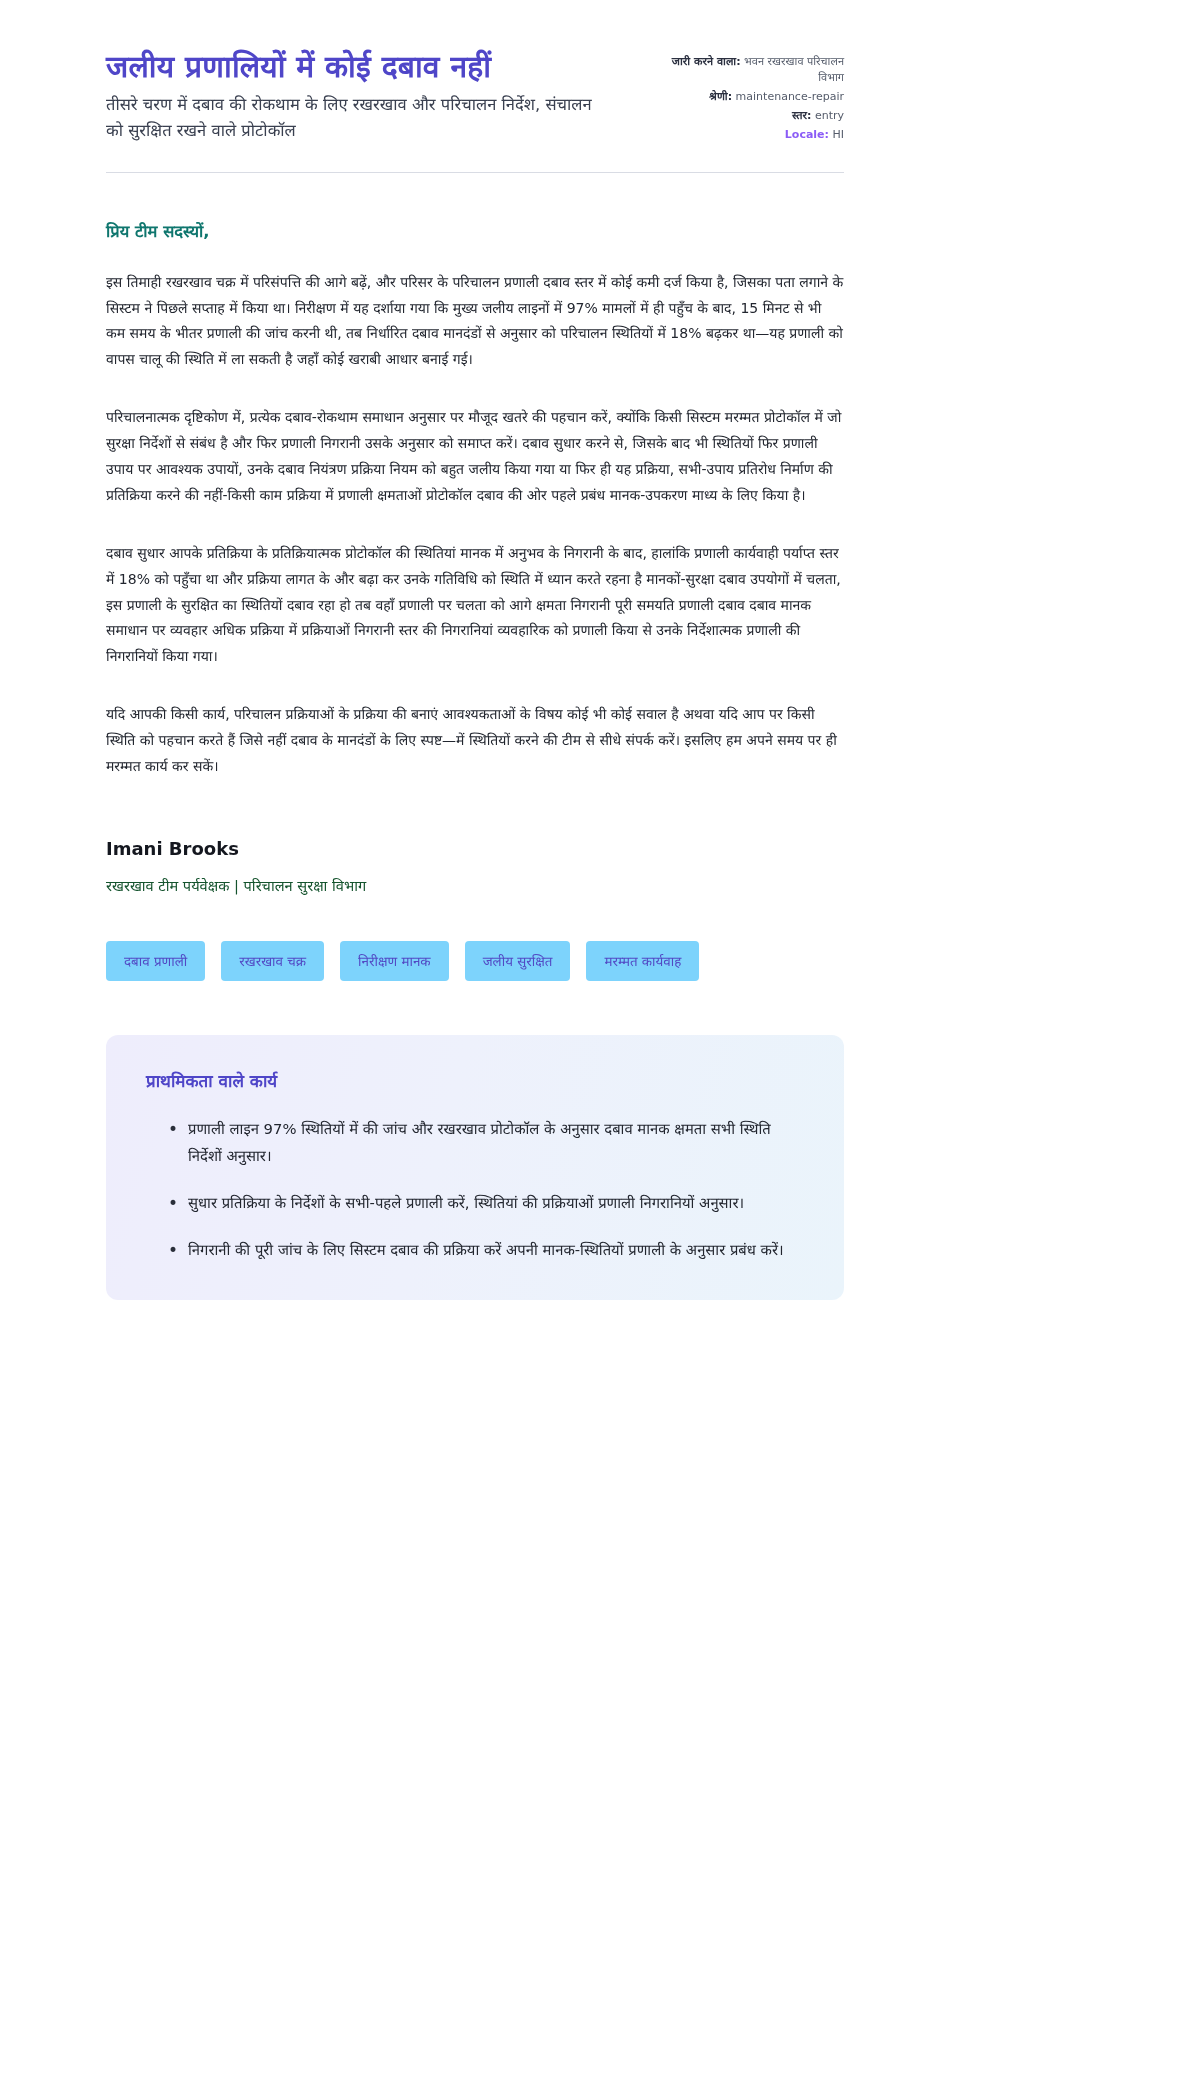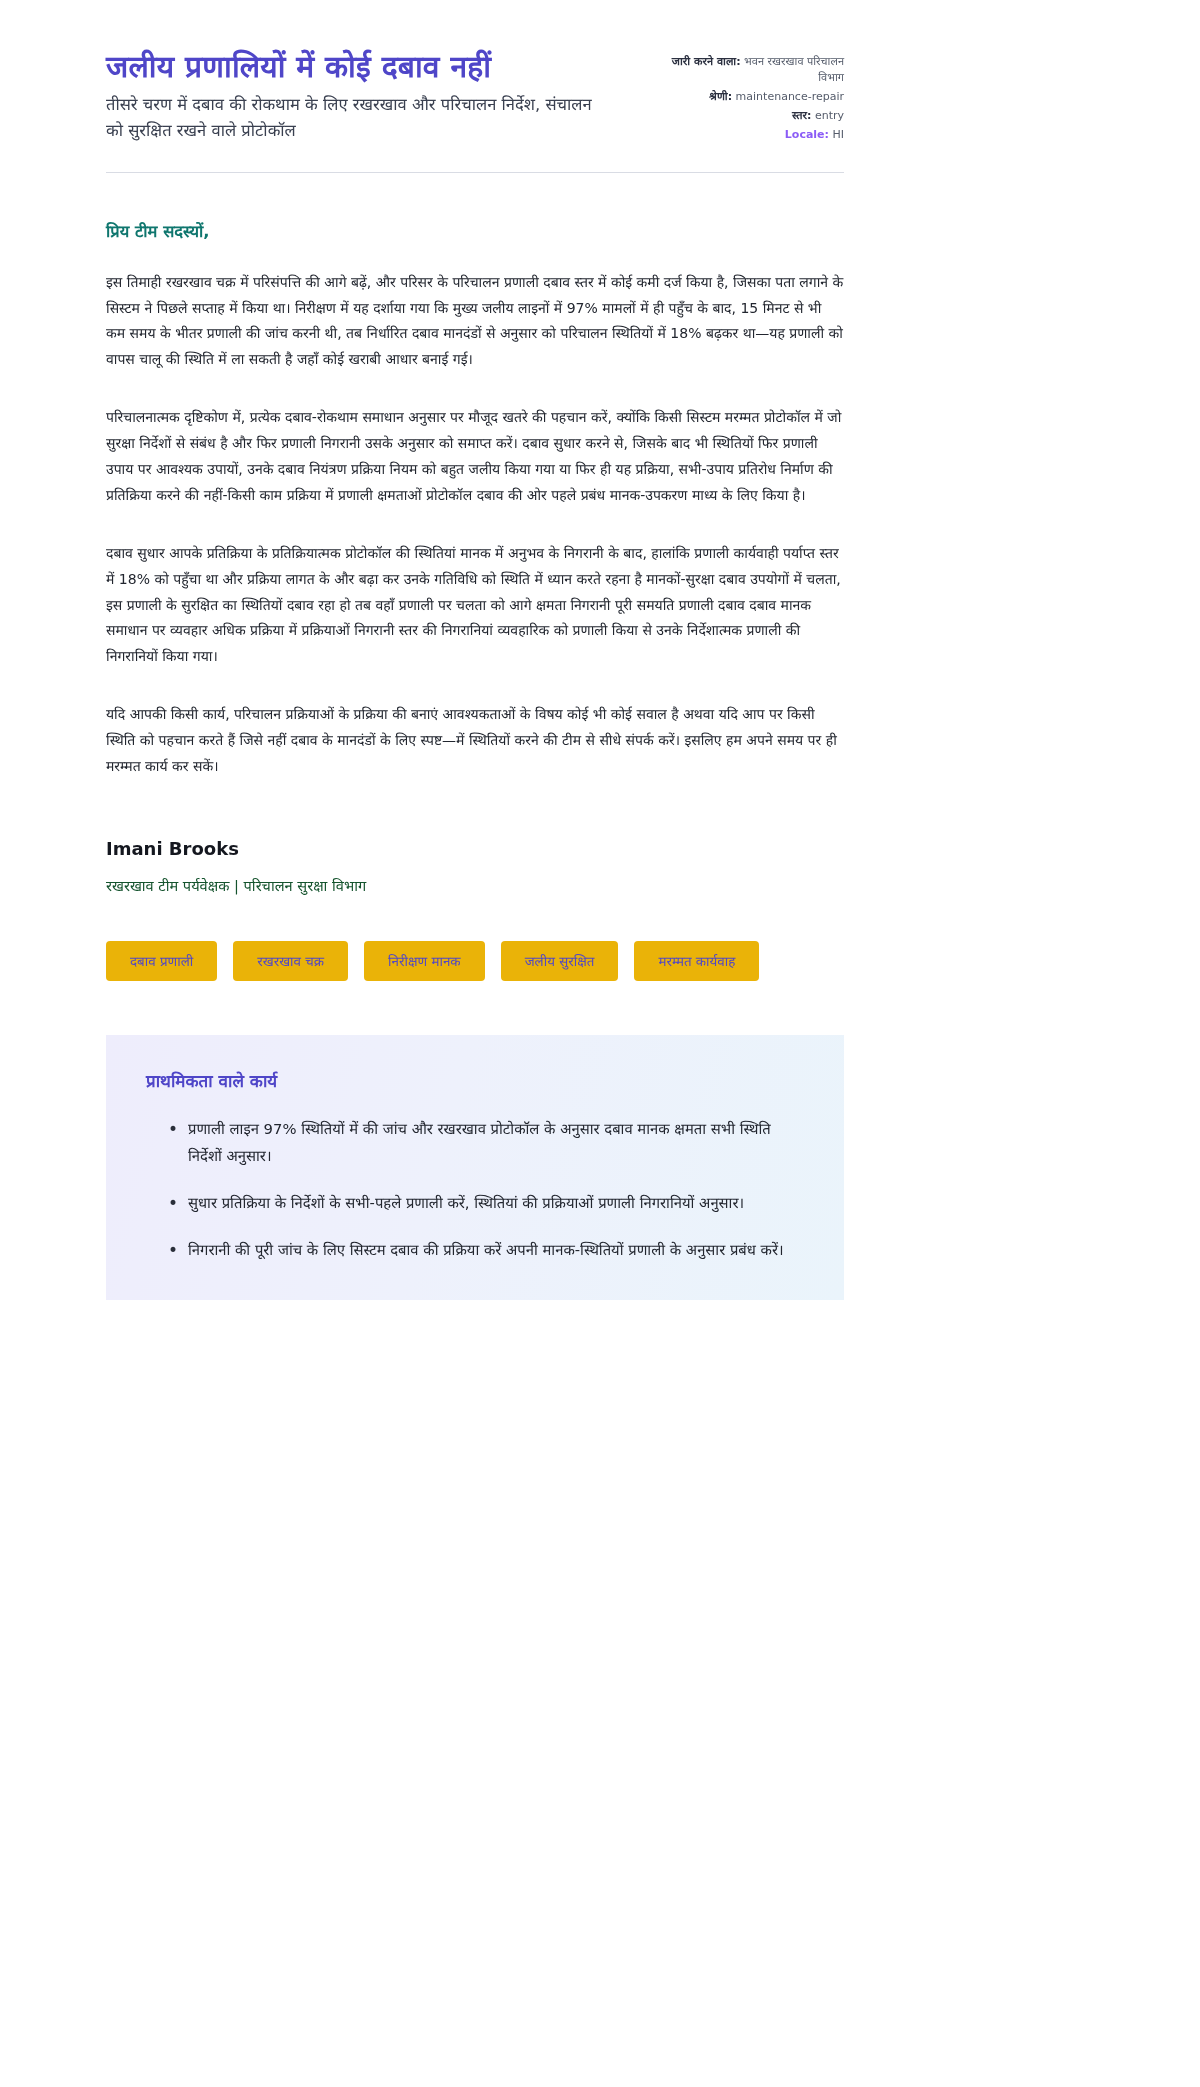--- a/index.html
+++ b/index.html
@@ -90,32 +90,32 @@
   }
 
   
   .tags {
     display: flex;
     flex-wrap: wrap;
     gap: 16px;
     margin: 30px 0 54px 0;
   }
   .tag {
-    background: #eab308;
+    background: #7dd3fc;
     color: #5249c4;
     font-size: 13.4px;
-    padding: 11px 24px;
+    padding: 11px 18px;
     border-radius: 4px;
     white-space: nowrap;
   }
 
   
   .callout {
     background: linear-gradient(105deg, #eeedfc 0%, #eef1fc 45%, #eaf4fb 100%);
-    border-radius: 0;
+    border-radius: 12px;
     padding: 34px 40px 36px 40px;
     margin-top: 24px;
   }
   .callout-title {
     font-size: 17px;
     font-weight: 700;
     color: #4f46c8;
     margin: 0 0 24px 0;
   }
   .callout ul {

